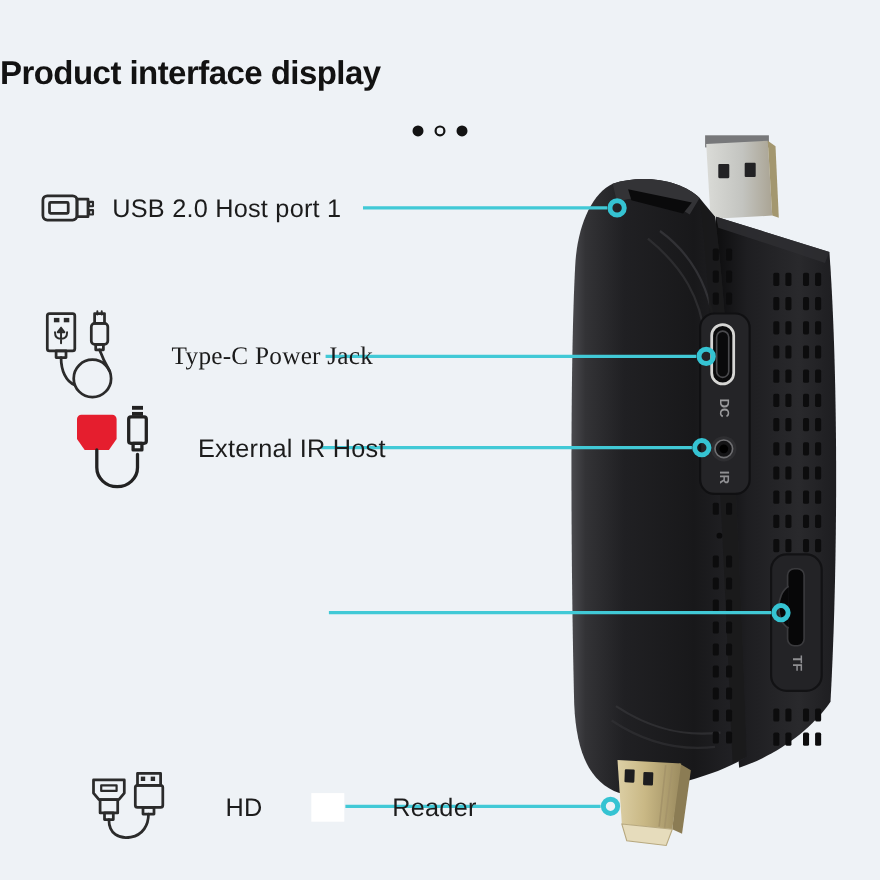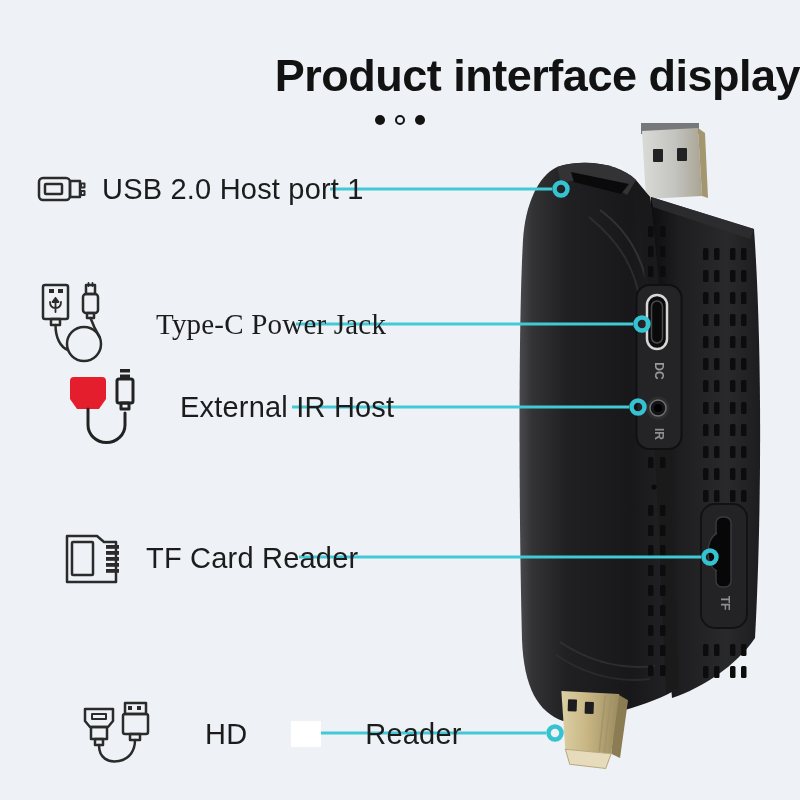--- a/index.html
+++ b/index.html
@@ -4,29 +4,29 @@
 <style>
   html,body{margin:0;padding:0;}
   body{
     width:800px;height:800px;position:relative;overflow:hidden;
     background:#eef2f6;
     font-family:"Liberation Sans", sans-serif;
     color:#1c1c1c;
   }
   .stage{position:absolute;inset:0;}
   .page-title{
-    position:absolute;top:50px;left:0;width:800px;text-align:right;
-    font-size:45px;font-weight:700;letter-spacing:-0.5px;color:#121212;margin:0;
+    position:absolute;top:50px;left:0;width:800px;text-align:left;
+    font-size:30px;font-weight:700;letter-spacing:-0.5px;color:#121212;margin:0;
   }
   .pager-dots{position:absolute;top:112px;left:0;width:800px;text-align:center;line-height:14px;}
   .dot{display:inline-block;width:10px;height:10px;border-radius:50%;margin:0 5px;box-sizing:border-box;vertical-align:middle;}
   .dot.filled{background:#131313;}
   .dot.open{background:transparent;border:2px solid #131313;}
   .callout-row{position:absolute;display:flex;align-items:center;gap:14px;transform:translateY(-50%);white-space:nowrap;}
-  .callout-label{font-size:29px;color:#1c1c1c;letter-spacing:0.2px;}
+  .callout-label{font-size:23px;color:#1c1c1c;letter-spacing:0.2px;}
   .row-usb{left:36px;top:189px;}
   .row-typec{left:30px;top:324px;font-family:Liberation Serif, serif;}
   .row-ir{left:62px;top:407px;}
   .row-tf{left:58px;top:558px;}
   .row-hd{left:78px;top:734px;gap:41px;}
   .censor-box{display:inline-block;width:30px;height:26px;background:#ffffff;vertical-align:middle;margin:0 3px;}
   .icon svg{display:block;}
   .scene{position:absolute;left:0;top:0;width:800px;height:800px;}
 </style>
 </head>
@@ -257,34 +257,20 @@
         <rect x="58" y="2" width="10" height="3.5" fill="#222222" stroke="none"></rect>
         <rect x="58" y="7.5" width="10" height="3.5" fill="#222222" stroke="none"></rect>
         <rect x="55" y="12" width="16" height="24" rx="2"></rect>
         <rect x="59" y="36" width="8" height="6"></rect>
         <path d="M26,42 v16 a18,17 0 0 0 37,0 v-12"></path>
       </svg>
     </span>
     <span class="callout-label">External IR Host</span>
   </div>
 
-  <div class="callout-row row-tf">
-    <span class="icon">
-      <svg width="74" height="56" viewBox="0 0 74 56" fill="none" stroke="#2b2b2b" stroke-width="2.5" stroke-linejoin="round">
-        <path d="M9,6 h30 l7,6 h12 v40 h-49 z"></path>
-        <rect x="14" y="12" width="21" height="33" rx="1"></rect>
-        <rect x="48" y="15" width="13" height="3.8" fill="#2b2b2b" stroke="none"></rect>
-        <rect x="48" y="21" width="13" height="3.8" fill="#2b2b2b" stroke="none"></rect>
-        <rect x="48" y="27" width="13" height="3.8" fill="#2b2b2b" stroke="none"></rect>
-        <rect x="48" y="33" width="13" height="3.8" fill="#2b2b2b" stroke="none"></rect>
-        <rect x="48" y="39" width="13" height="3.8" fill="#2b2b2b" stroke="none"></rect>
-      </svg>
-    </span>
-    <span class="callout-label">TF Card Reader</span>
-  </div>
 
   <div class="callout-row row-hd">
     <span class="icon">
       <svg width="86" height="70" viewBox="0 0 86 70" fill="none" stroke="#2b2b2b" stroke-width="2.5" stroke-linejoin="round" stroke-linecap="round">
         <path d="M7,10 h28 v12 l-5,6 h-18 l-5,-6 z"></path>
         <rect x="14" y="15" width="14" height="5" stroke-width="2"></rect>
         <rect x="13" y="28" width="16" height="12"></rect>
         <rect x="17" y="40" width="8" height="6"></rect>
         <rect x="47" y="4" width="21" height="11"></rect>
         <rect x="50" y="7" width="4" height="4" fill="#2b2b2b" stroke="none"></rect>

